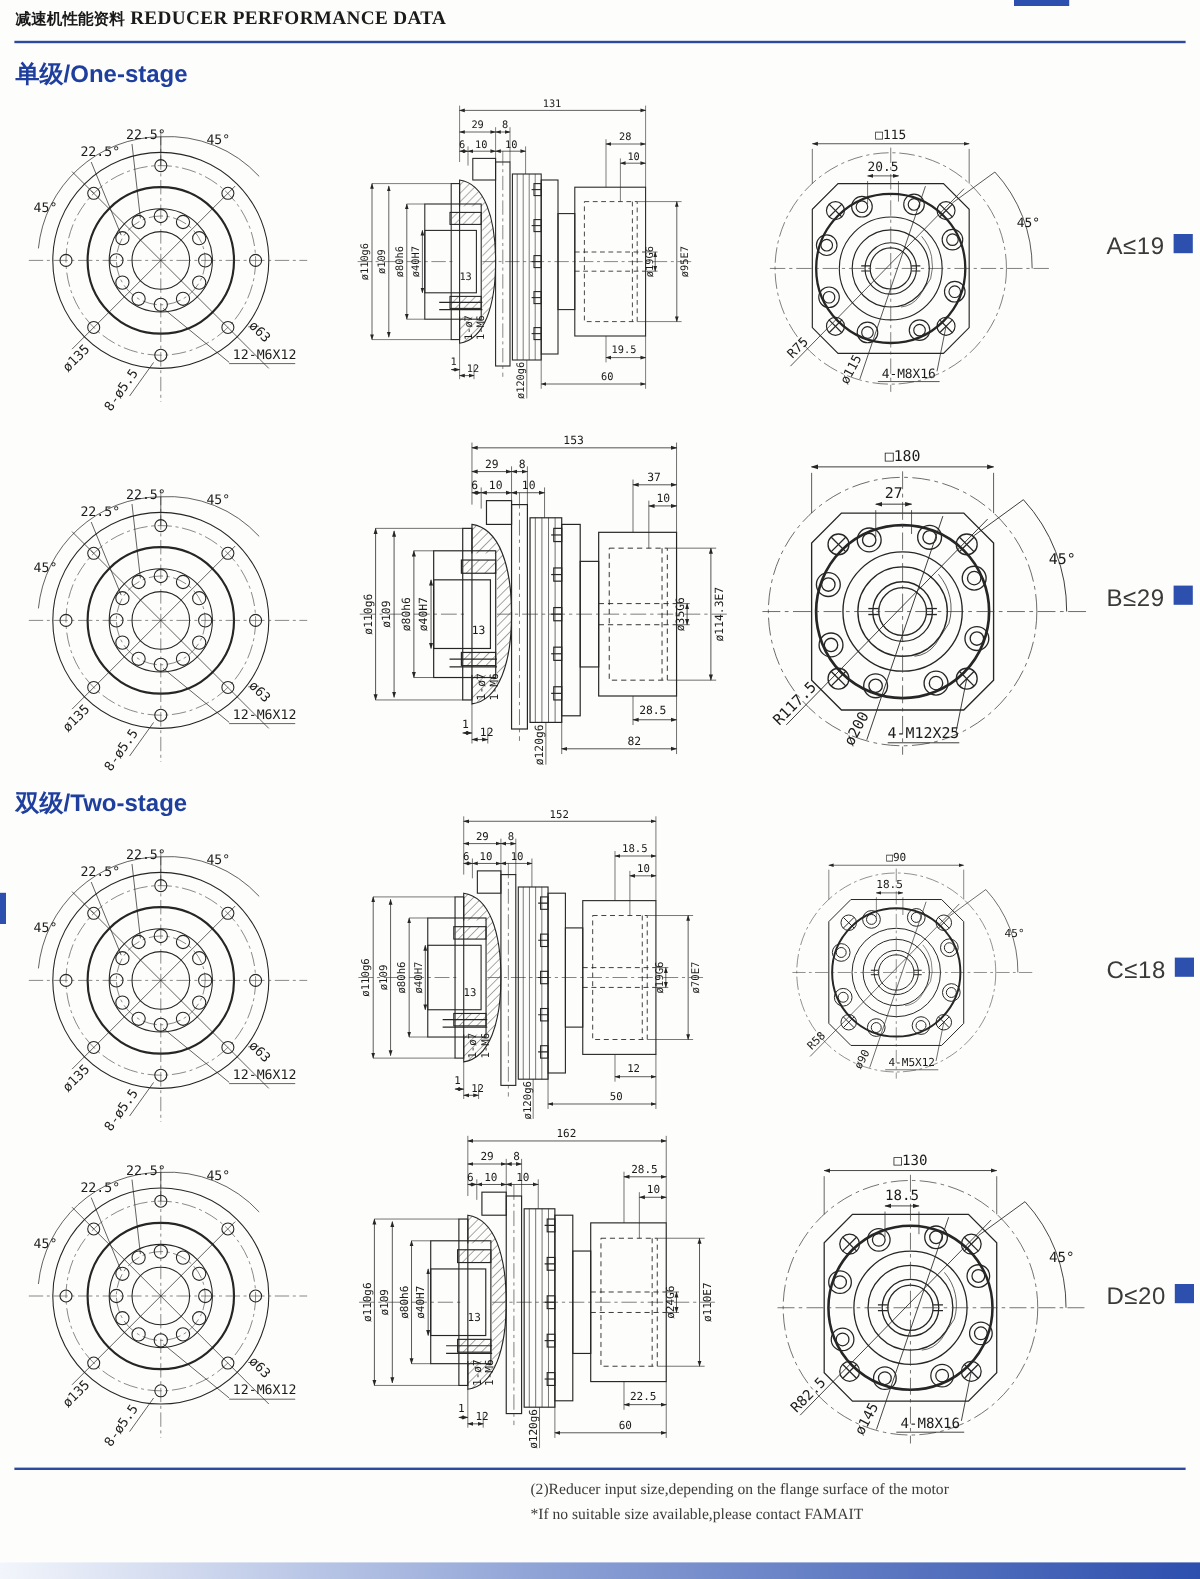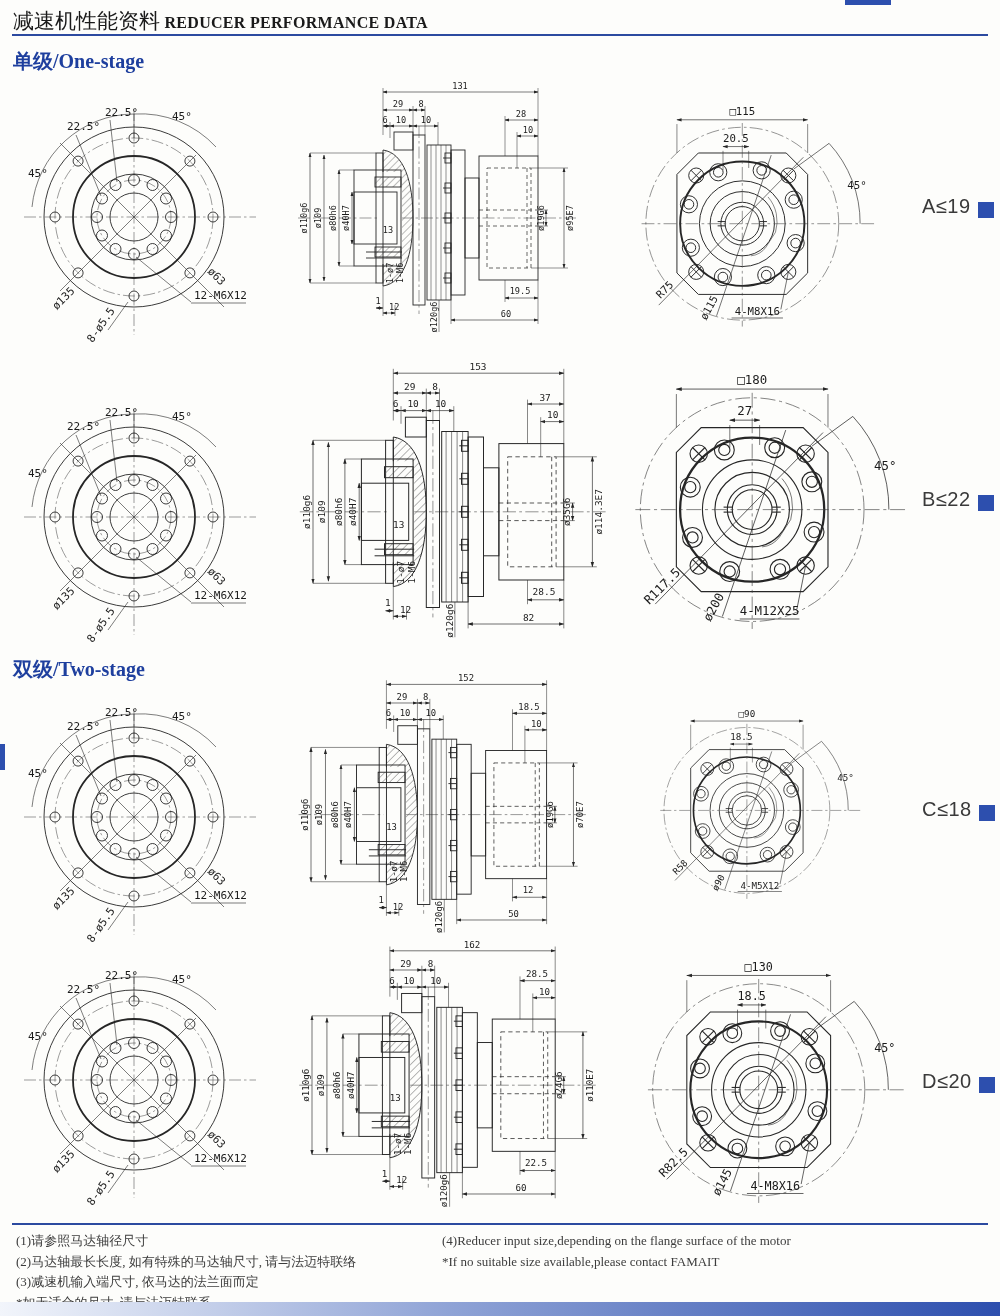--- a/index.html
+++ b/index.html
@@ -1,32 +1,32 @@
 <!DOCTYPE html>
 <html style="--accent: #2d4fae;"><head>
 <meta charset="utf-8">
 <style>
   html,body{margin:0;padding:0;}
   body{width:1000px;height:1316px;position:relative;background:#fdfdfb;font-family:"Liberation Sans",sans-serif;color:#222;overflow:hidden;}
   .page{position:absolute;inset:0;}
   
   .hdr{position:absolute;top:7px;left:13px;white-space:nowrap;}
-  .hdr .zh{font-size:21px;font-weight:normal;color:#1a1a1a;font-family:"Liberation Sans",sans-serif;}
+  .hdr .zh{font-size:13px;font-weight:bold;color:#1a1a1a;font-family:"Liberation Sans",sans-serif;}
   .hdr .en{font-size:16px;font-weight:bold;color:#1a1a1a;font-family:"Liberation Serif",serif;letter-spacing:.3px;margin-top:23px;}
   .head-rule{position:absolute;top:34px;left:12px;right:12px;border-top:2px solid #2c4aa0;}
   .corner-frag{position:absolute;top:0;left:845px;width:46px;height:5px;background:#2d4fae;}
   .edge-frag{position:absolute;top:744px;left:0;width:5px;height:26px;background:#2d4fae;}
-  .sec-head{position:absolute;left:13px;color:#1e3f9e;font-weight:bold;font-size:20px;font-family:Liberation Serif, serif;}
+  .sec-head{position:absolute;left:13px;color:#1e3f9e;font-weight:bold;font-size:20px;font-family:Liberation Sans, sans-serif;}
   #sec-one{top:48px;} #sec-two{top:656px;}
   
   .row{position:absolute;left:0;width:1000px;height:300px;}
   .front-svg{position:absolute;left:8px;width:265px;}
   .section-svg{position:absolute;left:280px;width:300px;}
   .flange-svg{position:absolute;left:618px;width:300px;}
-  .badge{position:absolute;left:922px;display:flex;align-items:flex-end;gap:7px;}
+  .badge{position:absolute;left:922px;display:flex;align-items:flex-start;gap:7px;}
   .badge-text{font-size:20px;color:#3a3a3a;letter-spacing:.5px;}
   .badge-square{width:16px;height:16px;background:var(--accent,#2d4fae);}
   .row-0{top:75px}  .row-0 .front-svg{top:20px} .row-0 .section-svg{top:5px}  .row-0 .flange-svg{top:18px;width:300px} .row-0 .badge{top:120px}
   .row-1{top:350px} .row-1 .front-svg{top:45px} .row-1 .section-svg{top:10px;width:330px} .row-1 .flange-svg{top:8px;left:608px;width:348px} .row-1 .badge{top:138px}
   .row-2{top:672px} .row-2 .front-svg{top:23px} .row-2 .section-svg{top:0px;width:310px}  .row-2 .flange-svg{top:26px;left:640px;width:258px} .row-2 .badge{top:126px}
   .row-3{top:930px} .row-3 .front-svg{top:28px} .row-3 .section-svg{top:8px;width:320px}  .row-3 .flange-svg{top:16px;left:622px;width:330px} .row-3 .badge{top:140px}
   
   svg text{font-family:"DejaVu Sans Mono",monospace;fill:#1b1b1b;}
   .t9{font-size:8.6px;} .t10{font-size:10px;} .t11{font-size:11px;}
   .g1{stroke:#262626;stroke-width:.9;fill:none;}
@@ -576,21 +576,21 @@
         <text class="t10" x="116" y="21" text-anchor="middle">□180</text>
         <text class="t10" x="110" y="46" text-anchor="middle">27</text>
         <text class="t10" x="214" y="90">45°</text>
         <text class="t10" x="46" y="186" text-anchor="middle" transform="rotate(-45 46 186)">R117.5</text>
         <text class="t10" x="88" y="202" text-anchor="middle" transform="rotate(-62 88 202)">ø200</text>
         <text class="t10" x="130" y="207" text-anchor="middle">4-M12X25</text>
       </g>
     </svg>
 
     <div class="badge">
-      <span class="badge-text">B≤22</span>
+      <span class="badge-text">B≤29</span>
       <span class="badge-square"></span>
     </div>
   </div>
 
   <div class="row row-2">
 
     <svg class="front-svg" viewBox="0 0 265 255">
       <defs>
         <marker id="ar" viewBox="0 0 10 10" refX="9" refY="5" markerWidth="8" markerHeight="8" orient="auto-start-reverse">
           <path d="M0,1.8 L10,5 L0,8.2 z" fill="#262626"></path>
@@ -1109,24 +1109,18 @@
     </svg>
 
     <div class="badge">
       <span class="badge-text">D≤20</span>
       <span class="badge-square"></span>
     </div>
   </div>
 </div>
 
   <div class="foot-rule"></div>
-  <div class="notes zh">
-    <div>(1)请参照马达轴径尺寸</div>
-    <div>(2)马达轴最长长度, 如有特殊的马达轴尺寸, 请与法迈特联络</div>
-    <div>(3)减速机输入端尺寸, 依马达的法兰面而定</div>
-    <div>*如无适合的尺寸, 请与法迈特联系</div>
-  </div>
   <div class="notes en">
-    <div>(4)Reducer input size,depending on the flange surface of the motor</div>
+    <div>(2)Reducer input size,depending on the flange surface of the motor</div>
     <div>*If no suitable size available,please contact FAMAIT</div>
   </div>
   <div class="bottom-band"></div>
 </div>
 
 </body></html>

